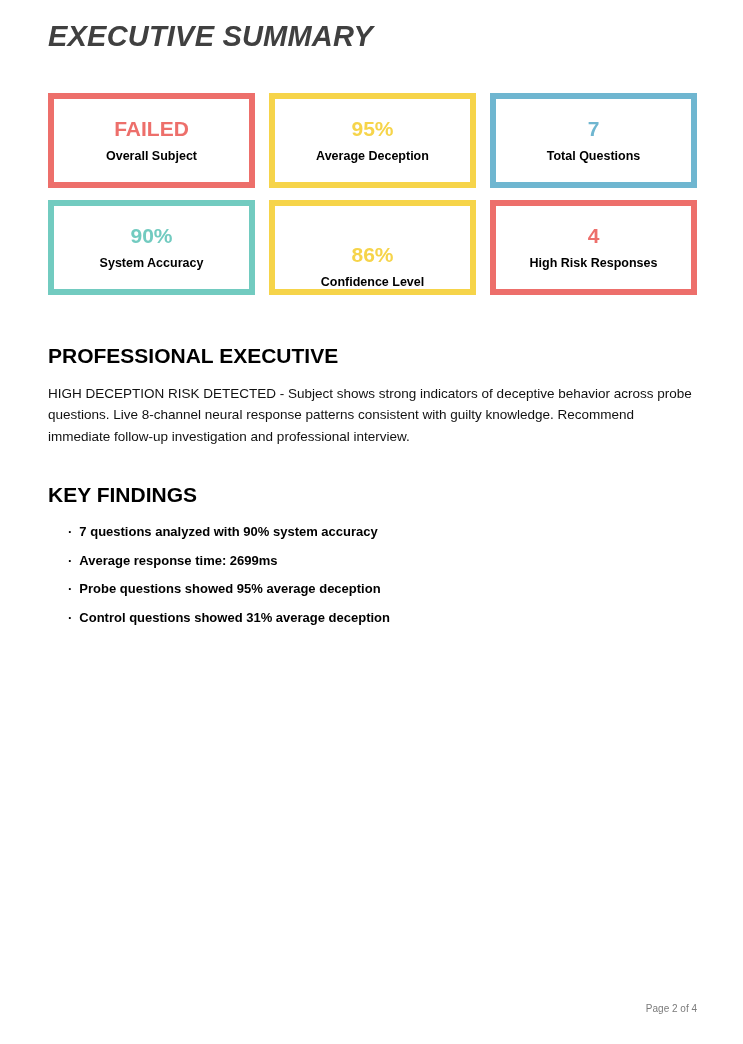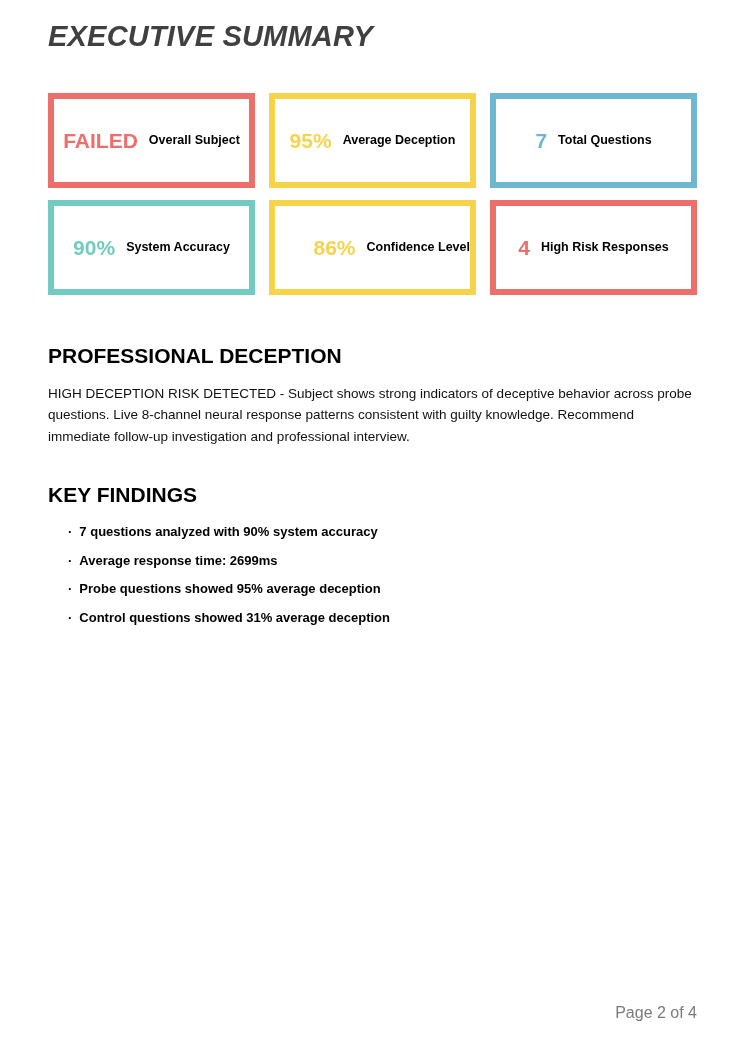--- a/index.html
+++ b/index.html
@@ -36,21 +36,21 @@
     grid-template-columns: repeat(3, 1fr);
     column-gap: 14px;
     row-gap: 12px;
   }
   .stat-card {
     box-sizing: border-box;
     height: 95px;
     border: 6px solid #cccccc; 
     background: #ffffff;
     display: flex;
-    flex-direction: row;
+    flex-direction: column;
     align-items: center;
     justify-content: center;
     gap: 11px;
     text-align: center;
   }
   .stat-value {
     font-size: 21px;
     font-weight: 700;
     line-height: 1;
   }
@@ -90,21 +90,21 @@
   }
   .bullet-dot {
     display: inline-block;
     margin-right: 7px;
     font-weight: 700;
   }
   .page-footer {
     position: absolute;
     top: 1003px;
     right: 46px;
-    font-size: 16px;
+    font-size: 10px;
     color: #7b7b7b;
     line-height: 1.2;
   }
 </style>
 </head>
 <body>
 
 <div class="content">
 
   <h1 class="page-title">EXECUTIVE SUMMARY</h1>
@@ -136,21 +136,21 @@
       <div class="stat-label">Confidence Level</div>
     </div>
 
     <div class="stat-card" style="border-color: rgb(237, 111, 107);">
       <div class="stat-value" style="color: rgb(237, 111, 107);">4</div>
       <div class="stat-label">High Risk Responses</div>
     </div>
 
   </div>
 
-  <h2 class="section-heading assessment-heading">PROFESSIONAL DECEPTION</h2>
+  <h2 class="section-heading assessment-heading">PROFESSIONAL EXECUTIVE</h2>
   <p class="assessment-body">HIGH DECEPTION RISK DETECTED - Subject shows strong indicators of deceptive behavior across probe questions. Live 8-channel neural response patterns consistent with guilty knowledge. Recommend immediate follow-up investigation and professional interview.</p>
 
   <h2 class="section-heading findings-heading">KEY FINDINGS</h2>
   <ul class="findings-list">
     <li class="finding-item"><span class="bullet-dot">·</span><span>7 questions analyzed with 90% system accuracy</span></li>
     <li class="finding-item"><span class="bullet-dot">·</span><span>Average response time: 2699ms</span></li>
     <li class="finding-item"><span class="bullet-dot">·</span><span>Probe questions showed 95% average deception</span></li>
     <li class="finding-item"><span class="bullet-dot">·</span><span>Control questions showed 31% average deception</span></li>
   </ul>
 

